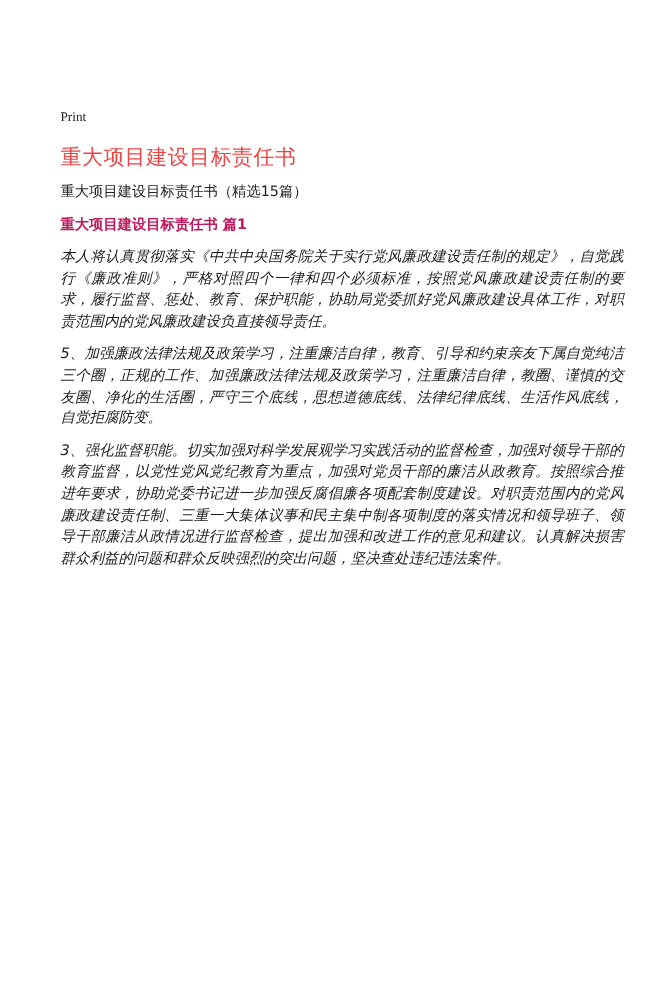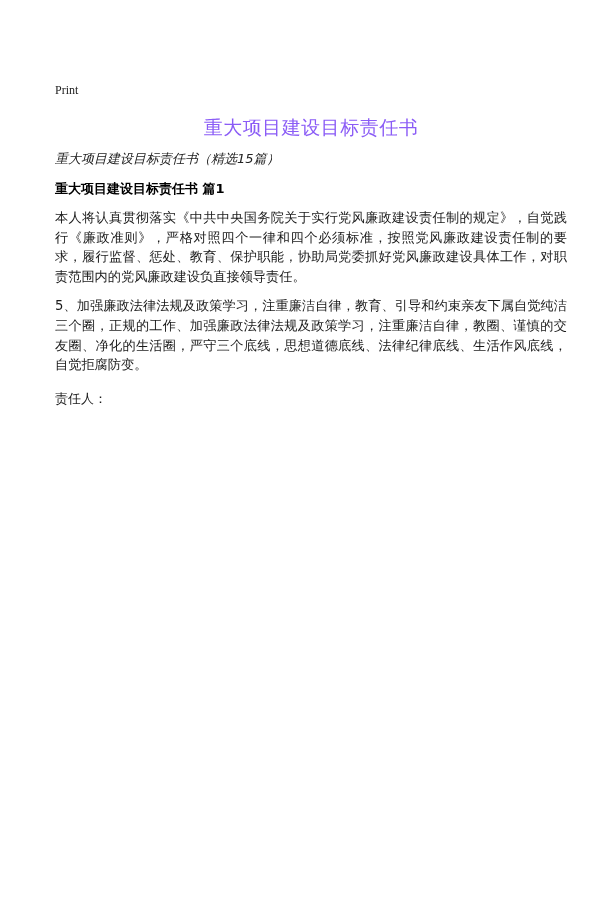--- a/index.html
+++ b/index.html
@@ -11,60 +11,60 @@
       width: 600px;
       height: 899px;
       position: relative;
       overflow: hidden;
       color: #1a1a1a;
       font-family: "DejaVu Sans", "Liberation Sans", sans-serif;
     }
     .page {
       position: absolute;
       left: 55px;
-      top: 80px;
+      top: 96px;
       width: 512px;
     }
     .print-label {
       font-family: "Liberation Serif", "DejaVu Serif", serif;
       font-size: 12px;
       color: #222;
       height: 20px;
       line-height: 20px;
     }
     .doc-title {
-      text-align: center;
+      text-align: left;
       font-size: 19px;
       font-weight: normal;
       margin: 14px 0 0 0;
       line-height: 26px;
-      color: #8b5cf6;
+      color: #ef4444;
       letter-spacing: 0.5px;
     }
     .doc-subtitle {
       font-size: 13px;
       line-height: 18px;
       margin: 10px 0 0 0;
       color: #222;
-      font-style: italic;
     }
     .section-heading {
       font-size: 13px;
       font-weight: bold;
       line-height: 18px;
       margin: 12px 0 0 0;
-      color: #000000;
+      color: #be185d;
     }
     .para {
       font-size: 13.2px;
       line-height: 19.6px;
       margin: 10px 0 0 0;
       color: #1a1a1a;
       text-align: justify;
       word-break: break-all;
+      font-style: italic;
     }
     .signature {
       font-size: 13px;
       line-height: 19px;
       margin: 14px 0 0 0;
       color: #1a1a1a;
     }
   </style>
 </head>
 <body>
@@ -73,15 +73,15 @@
   <div class="print-label">Print</div>
 
   <h1 class="doc-title">重大项目建设目标责任书</h1>
 
   <div class="doc-subtitle">重大项目建设目标责任书（精选15篇）</div>
 
   <div class="section-heading">重大项目建设目标责任书 篇1</div>
 
   <p class="para">本人将认真贯彻落实《中共中央国务院关于实行党风廉政建设责任制的规定》，自觉践行《廉政准则》，严格对照四个一律和四个必须标准，按照党风廉政建设责任制的要求，履行监督、惩处、教育、保护职能，协助局党委抓好党风廉政建设具体工作，对职责范围内的党风廉政建设负直接领导责任。</p>
   <p class="para">5、加强廉政法律法规及政策学习，注重廉洁自律，教育、引导和约束亲友下属自觉纯洁三个圈，正规的工作、加强廉政法律法规及政策学习，注重廉洁自律，教圈、谨慎的交友圈、净化的生活圈，严守三个底线，思想道德底线、法律纪律底线、生活作风底线，自觉拒腐防变。</p>
+  <p class="para">3、强化监督职能。切实加强对科学发展观学习实践活动的监督检查，加强对领导干部的教育监督，以党性党风党纪教育为重点，加强对党员干部的廉洁从政教育。按照综合推进年要求，协助党委书记进一步加强反腐倡廉各项配套制度建设。对职责范围内的党风廉政建设责任制、三重一大集体议事和民主集中制各项制度的落实情况和领导班子、领导干部廉洁从政情况进行监督检查，提出加强和改进工作的意见和建议。认真解决损害群众利益的问题和群众反映强烈的突出问题，坚决查处违纪违法案件。</p>
 
-  <div class="signature">责任人：</div>
 </div>
 
 </body></html>

